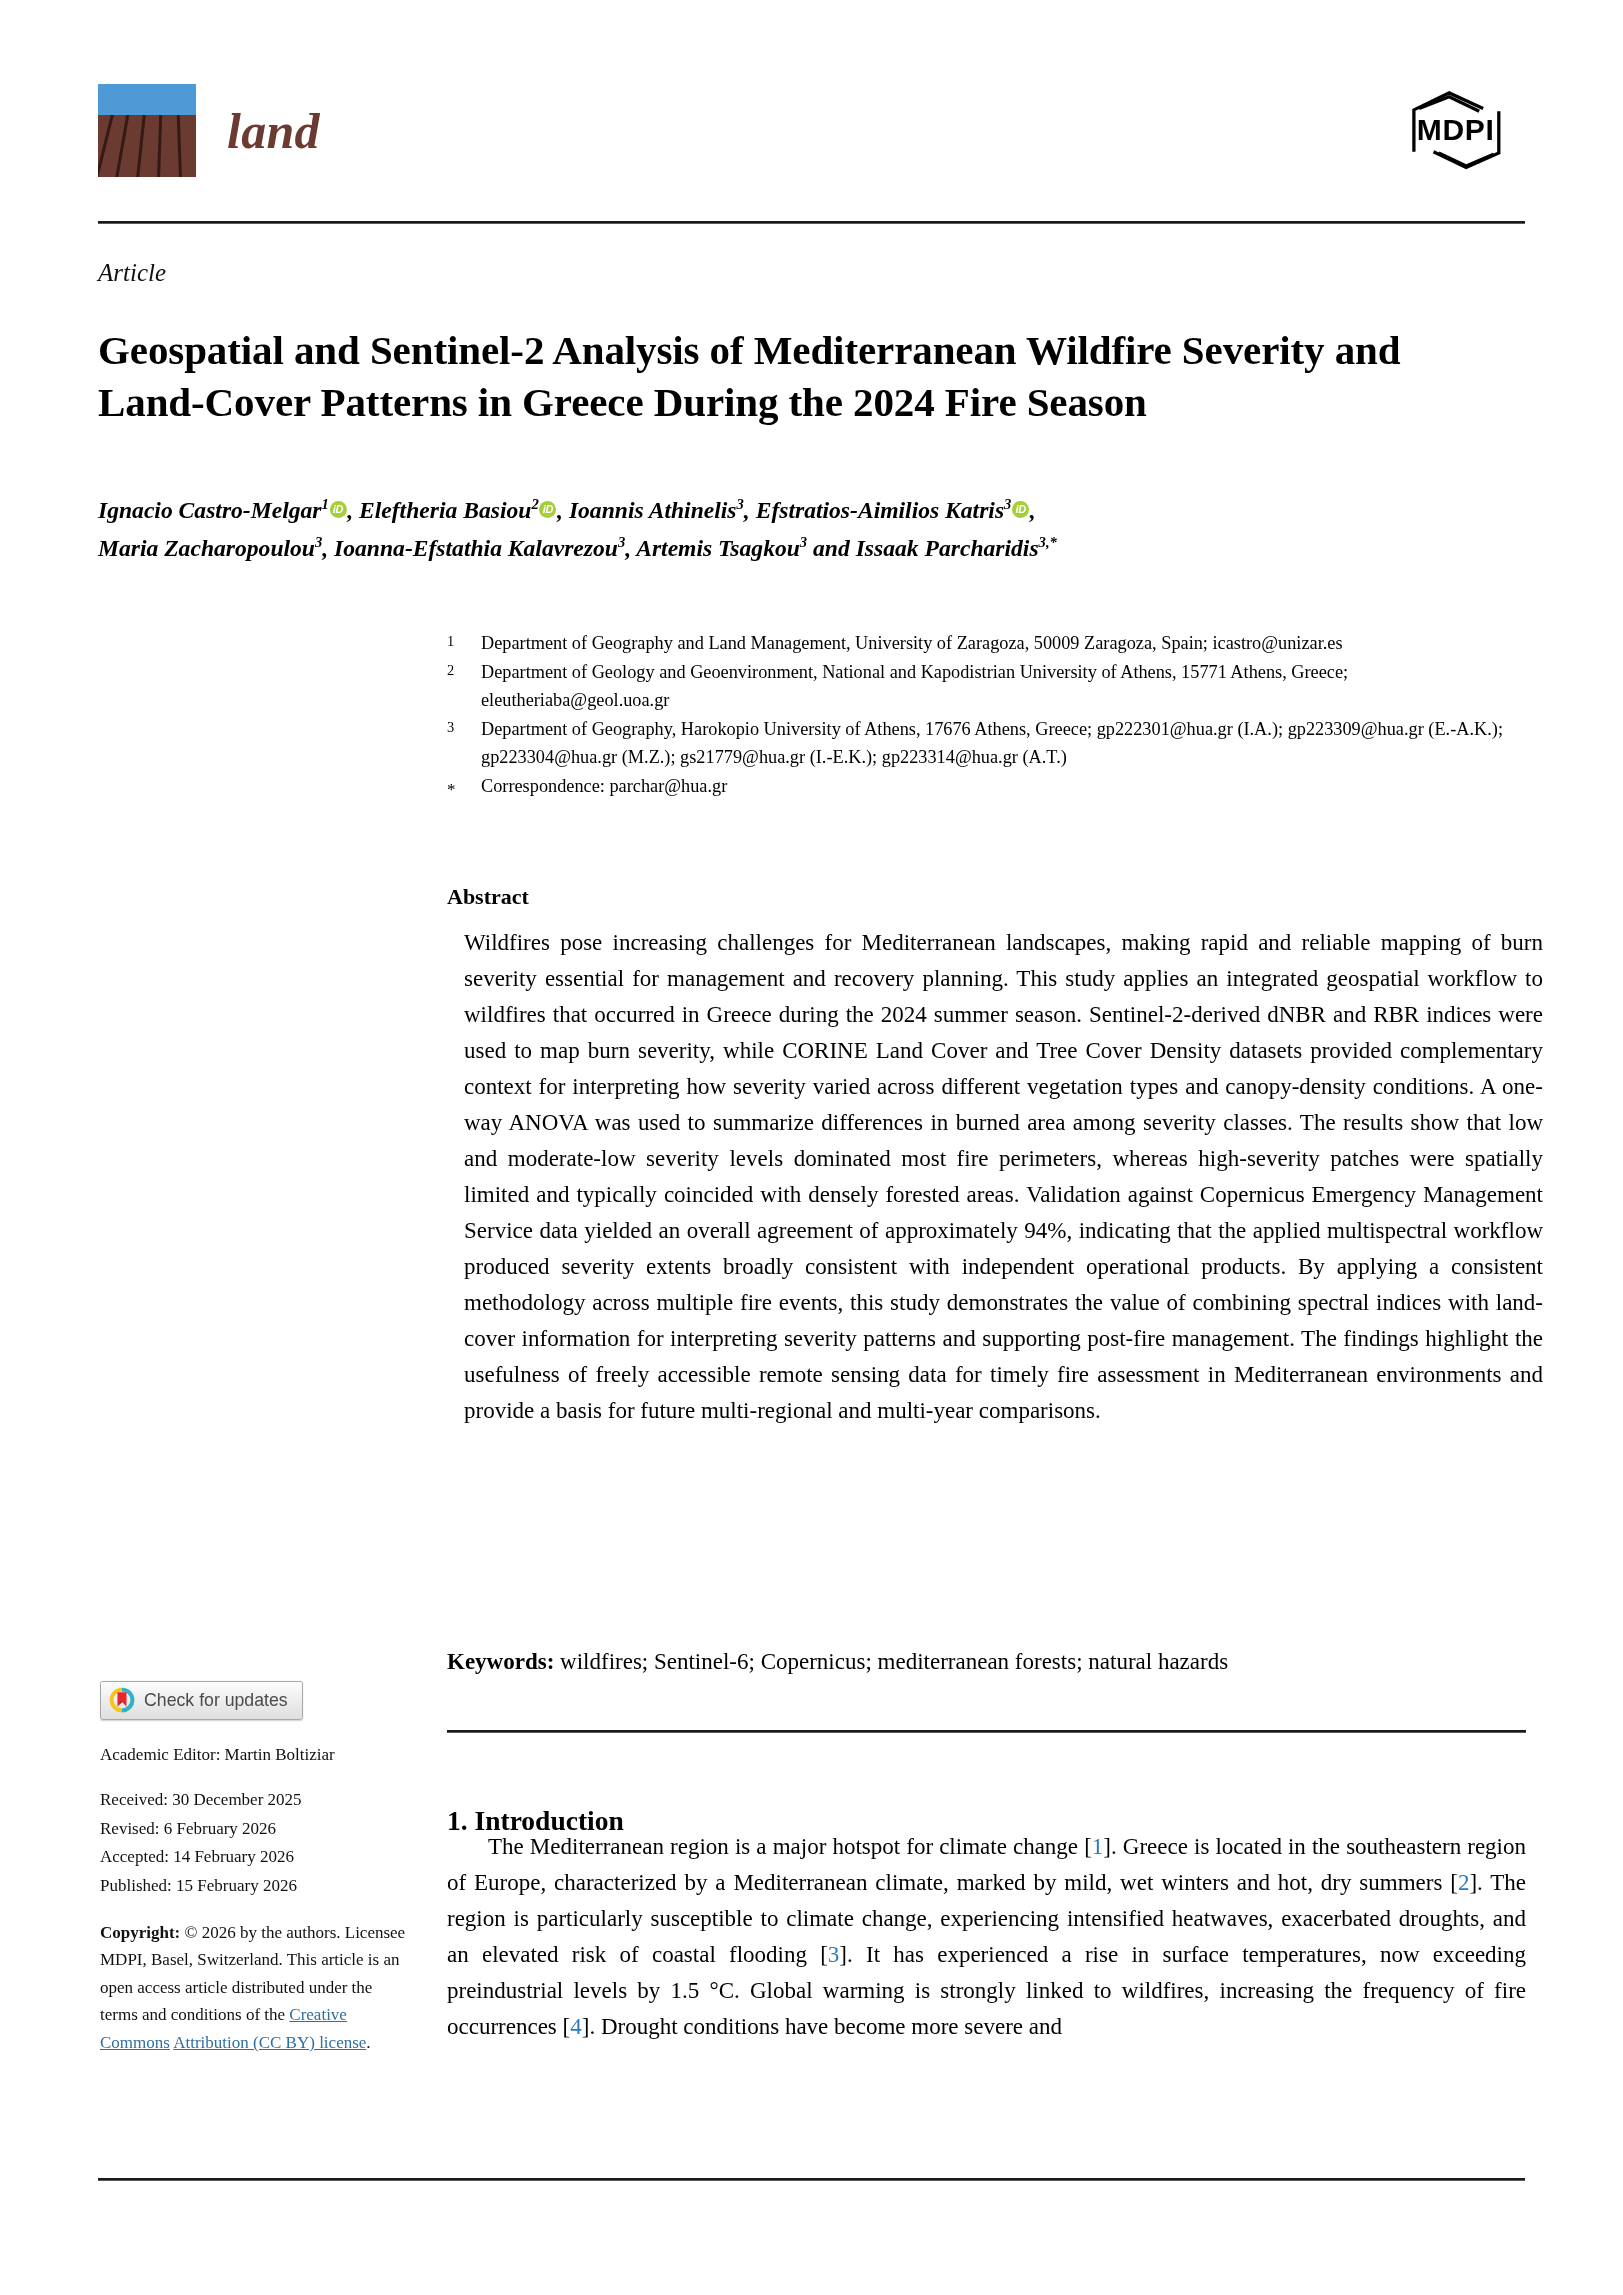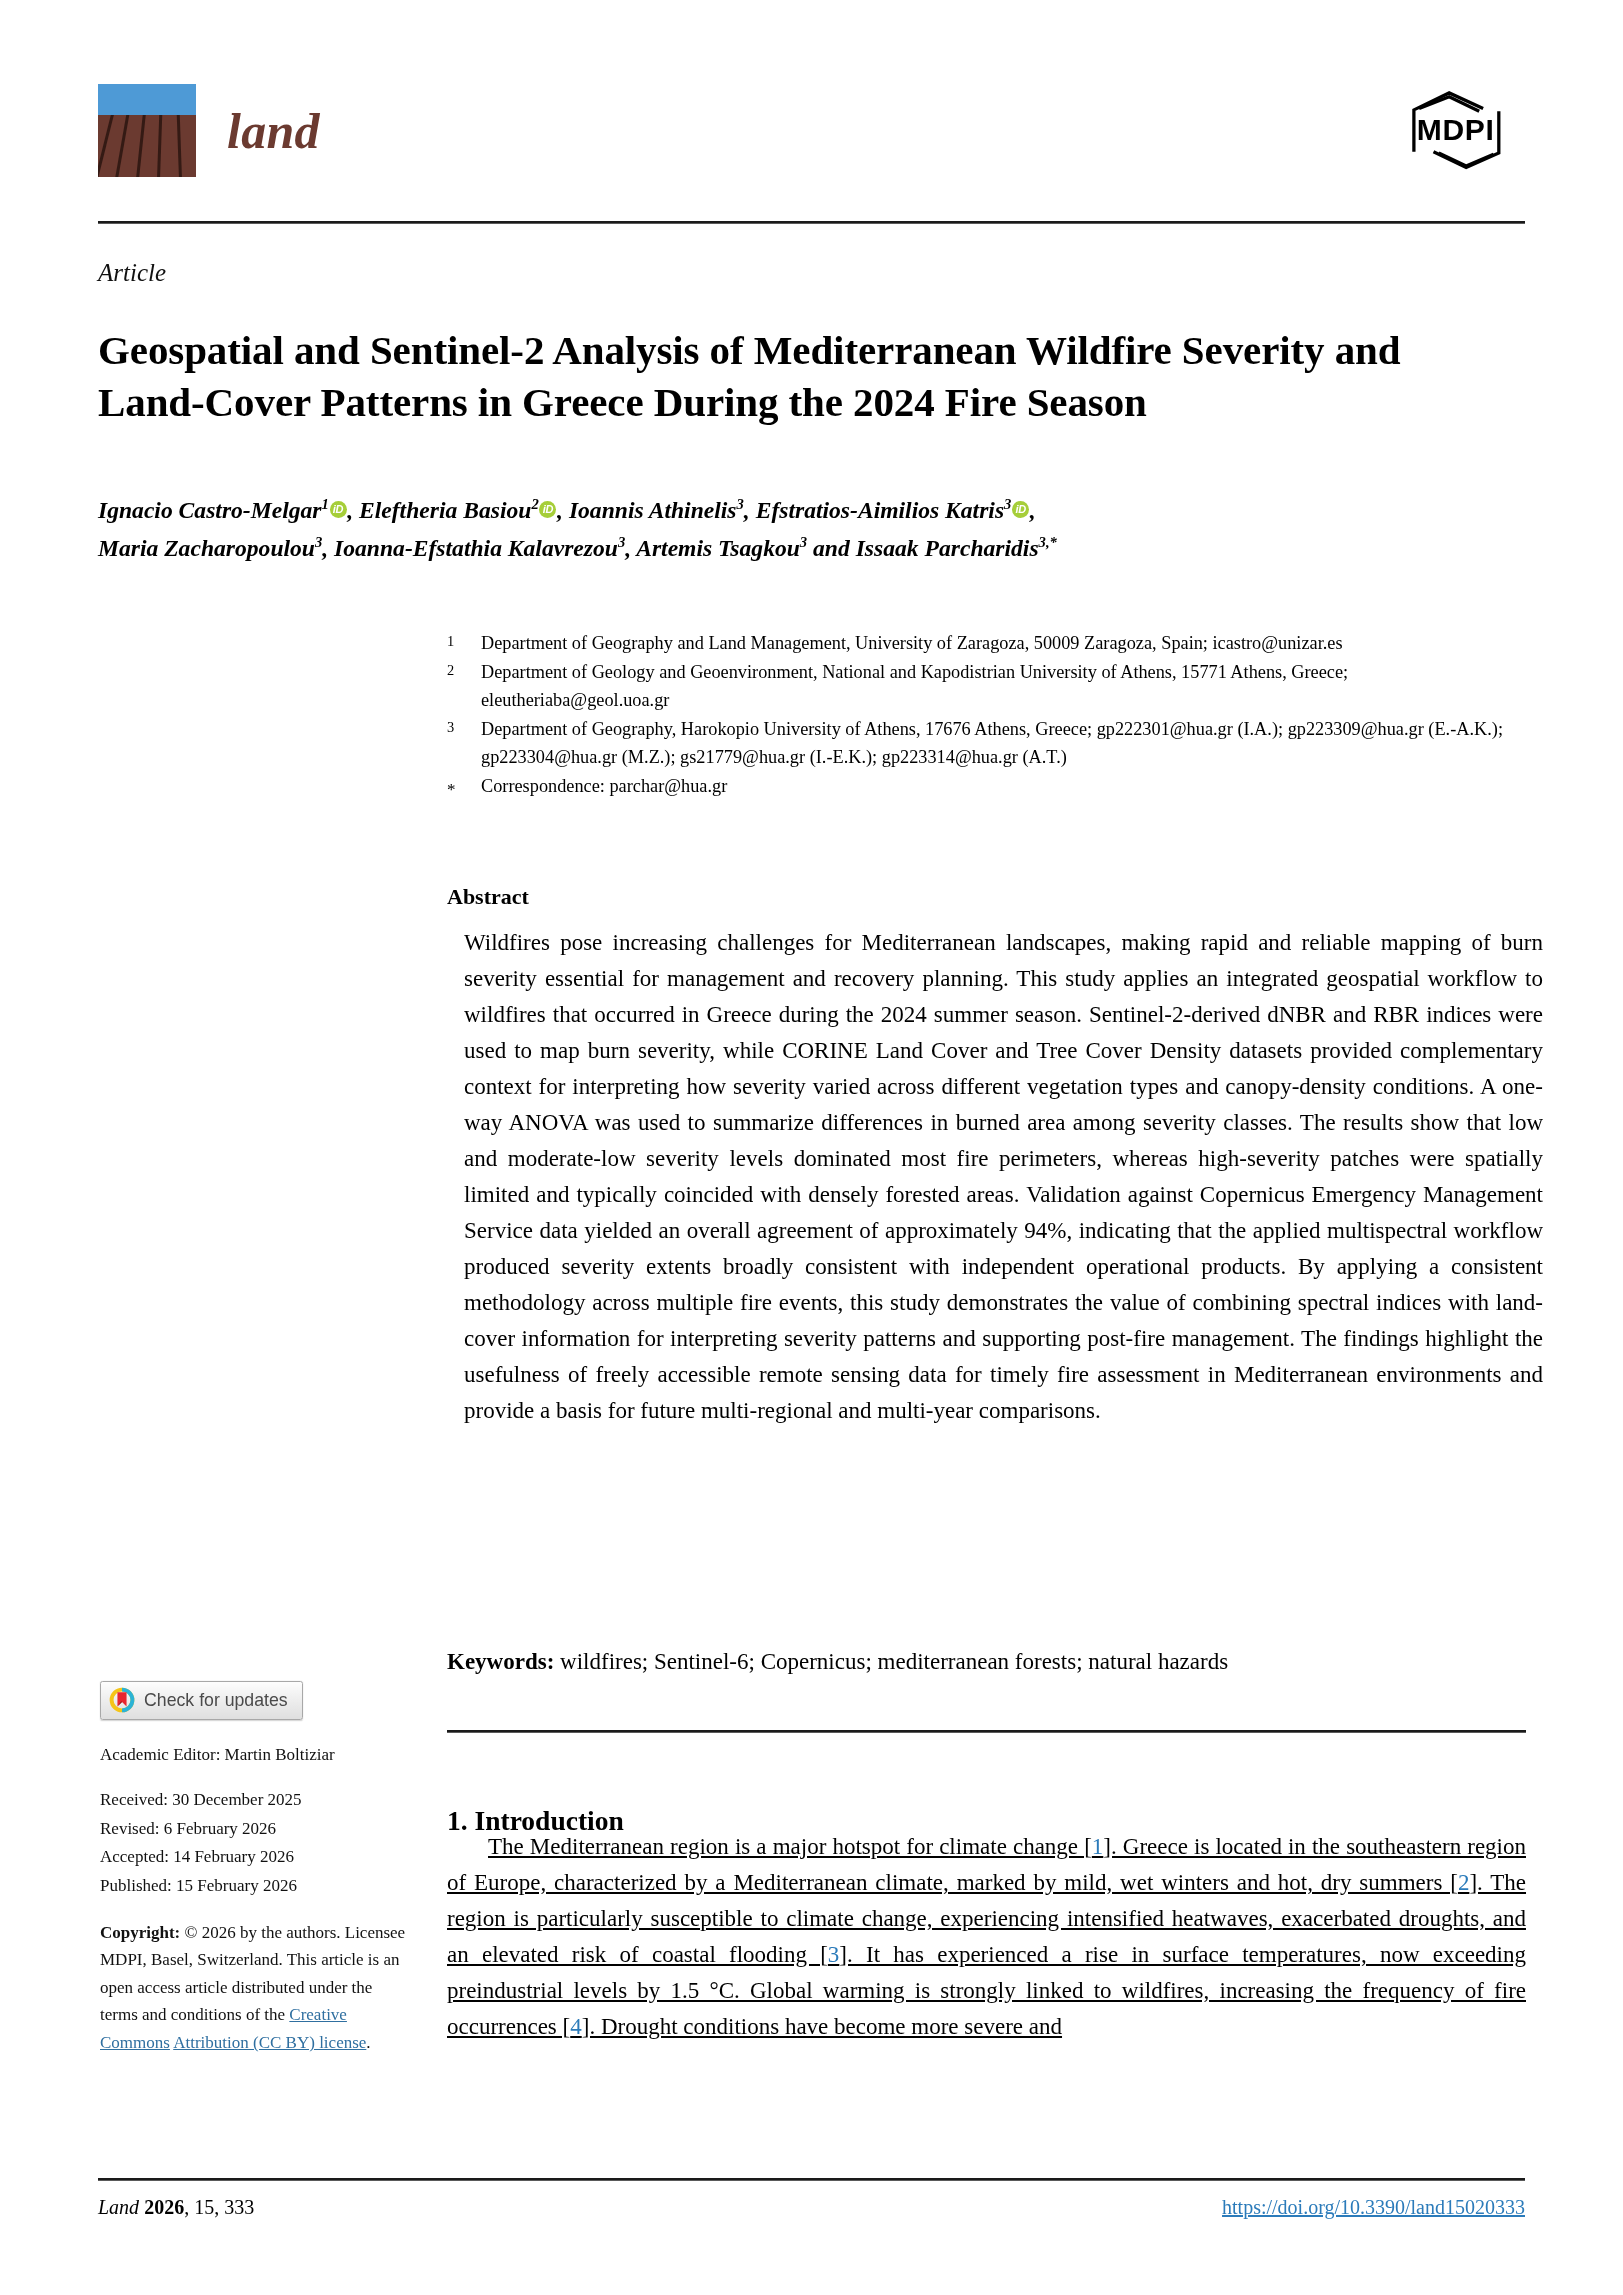--- a/index.html
+++ b/index.html
@@ -205,21 +205,20 @@
   }
   .intro-body {
     position: absolute;
     left: 447px;
     top: 1829px;
     width: 1079px;
     font-size: 23px;
     line-height: 1.565;
     text-align: justify;
     text-justify: inter-word;
-    text-decoration: underline;
   }
   .intro-body .indent { display: inline-block; width: 41px; }
   .cite { color: #2b7bba; }
 
   
   .sidebar {
     position: absolute;
     left: 100px;
     top: 1681px;
     width: 314px;
@@ -383,22 +382,15 @@
     </div>
 
     <div class="sb-copy">
       <b>Copyright:</b>
       <span>© 2026 by the authors. Licensee MDPI, Basel, Switzerland. This article is an open access article distributed under the terms and conditions of the </span><a class="link" href="#">Creative Commons</a>
       <a class="link" href="#">Attribution (CC BY) license</a><span>.</span>
     </div>
   </div>
 
   <div class="rule-bot"></div>
-  <div class="footer">
-    <div class="cite-left">
-      <i>Land</i>
-      <b>2026</b><span>, 15, 333</span>
-    </div>
-    <a class="doi" href="#">https://doi.org/10.3390/land15020333</a>
-  </div>
 
 </div>
 
 
 </body></html>

